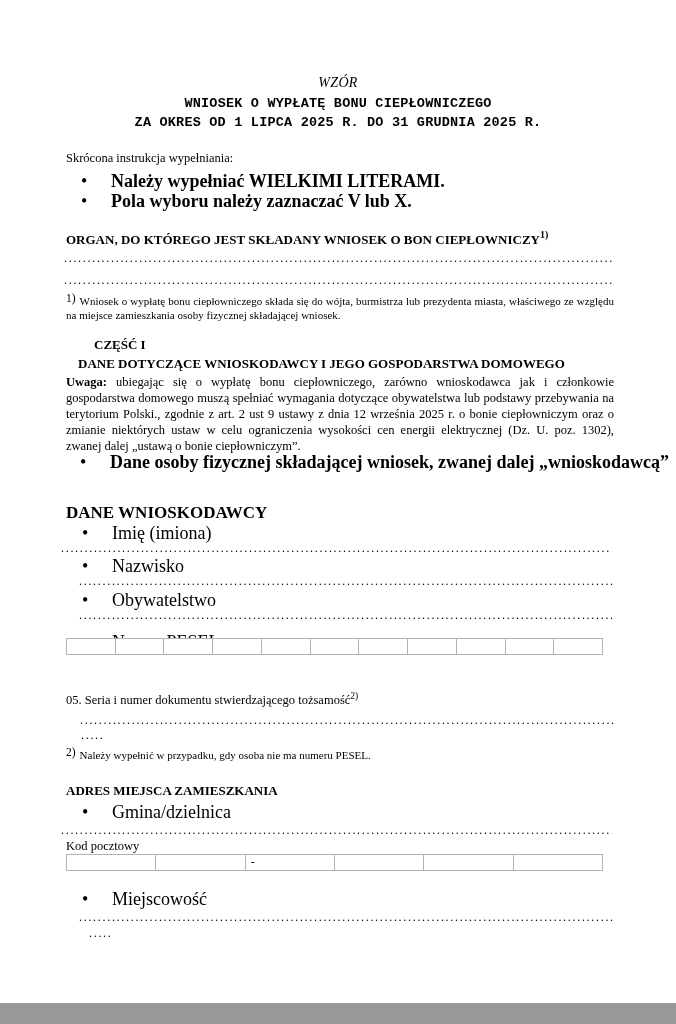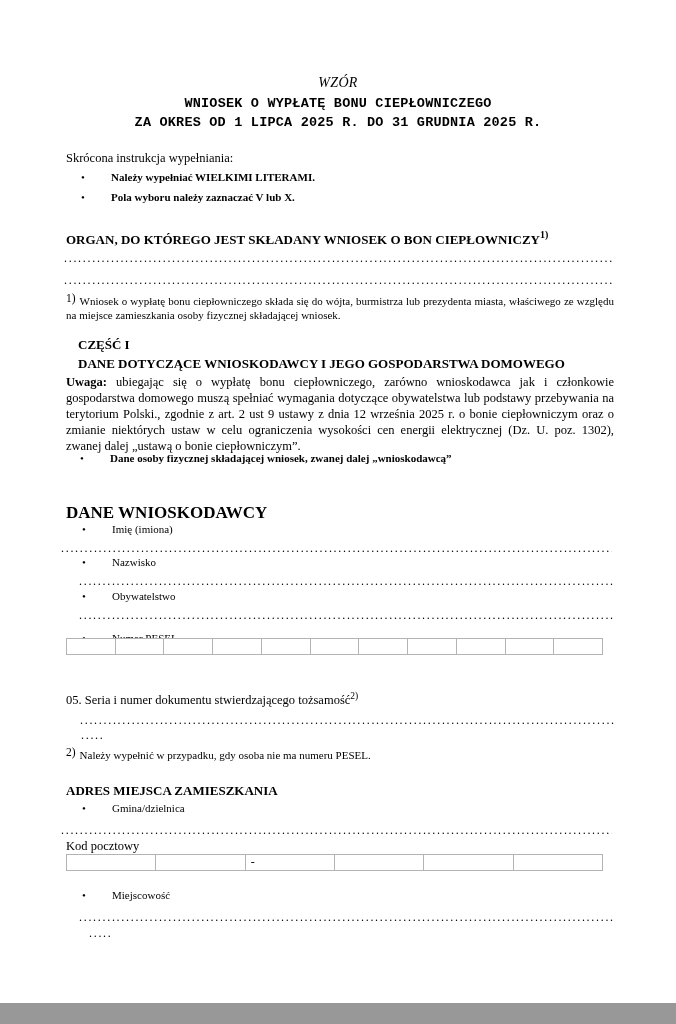--- a/index.html
+++ b/index.html
@@ -15,21 +15,21 @@
   }
   .abs { position: absolute; }
   .center { width: 676px; text-align: center; left: 0; }
   .watermark { font-style: italic; font-size: 14px; letter-spacing: .3px; }
   .title { font-weight: bold; font-size: 13.5px; letter-spacing: .2px; font-family: Liberation Mono, monospace; }
   .body-txt { font-size: 12.5px; }
   .bold { font-weight: bold; }
   .sec-head { font-weight: bold; font-size: 13px; white-space: nowrap; }
   .suphead { font-size: 10px; vertical-align: 6px; font-weight: bold; }
   .supref { font-size: 9.5px; vertical-align: 5px; }
-  .bullet-row { position: absolute; font-size: 11px; white-space: nowrap; }
+  .bullet-row { position: absolute; font-size: 18px; white-space: nowrap; }
   .blt { display: inline-block; width: 30px; }
   .blt::before { content: "\2022"; }
   .dotline {
     position: absolute;
     font-size: 12px;
     letter-spacing: 1.7px;
     white-space: nowrap;
     overflow: hidden;
     height: 15px;
     line-height: 15px;
@@ -76,21 +76,21 @@
     <span class="blt"></span><span class="bold">Pola wyboru należy zaznaczać V lub X.</span>
   </div>
 
   <div class="abs sec-head" style="left:66px; top:229px;"><span>ORGAN, DO KTÓREGO JEST SKŁADANY WNIOSEK O BON CIEPŁOWNICZY</span><span class="suphead">1)</span></div>
   <div class="dotline" style="left:64px; top:251px; width:548px;">..........................................................................................................................................................................................................</div>
   <div class="dotline" style="left:64px; top:273px; width:548px;">..........................................................................................................................................................................................................</div>
   <div class="abs footnote" style="left:66px; top:291px; width:548px;">
     <span class="fnmark">1)</span><span>Wniosek o wypłatę bonu ciepłowniczego składa się do wójta, burmistrza lub prezydenta miasta, właściwego ze względu na miejsce zamieszkania osoby fizycznej składającej wniosek.</span>
   </div>
 
-  <div class="abs sec-head" style="left:78px; top:337px;">CZĘŚĆ I</div>
+  <div class="abs sec-head" style="left:94px; top:337px;">CZĘŚĆ I</div>
   <div class="abs sec-head" style="left:78px; top:356px;">DANE DOTYCZĄCE WNIOSKODAWCY I JEGO GOSPODARSTWA DOMOWEGO</div>
   <div class="abs body-txt para" style="left:66px; top:374px; width:548px;">
     <span class="bold">Uwaga:</span> <span>ubiegając się o wypłatę bonu ciepłowniczego, zarówno wnioskodawca jak i członkowie gospodarstwa domowego muszą spełniać wymagania dotyczące obywatelstwa lub podstawy przebywania na terytorium Polski., zgodnie z art. 2 ust 9 ustawy z dnia 12 września 2025 r. o bonie ciepłowniczym oraz o zmianie niektórych ustaw w celu ograniczenia wysokości cen energii elektrycznej (Dz. U. poz. 1302), zwanej dalej „ustawą o bonie ciepłowniczym”.</span>
   </div>
   <div class="bullet-row" style="left:80px; top:452px;">
     <span class="blt"></span><span class="bold">Dane osoby fizycznej składającej wniosek, zwanej dalej „wnioskodawcą”</span>
   </div>
 
   <div class="abs sec-head" style="left:66px; top:503px; font-size:17px;">DANE WNIOSKODAWCY</div>
 

